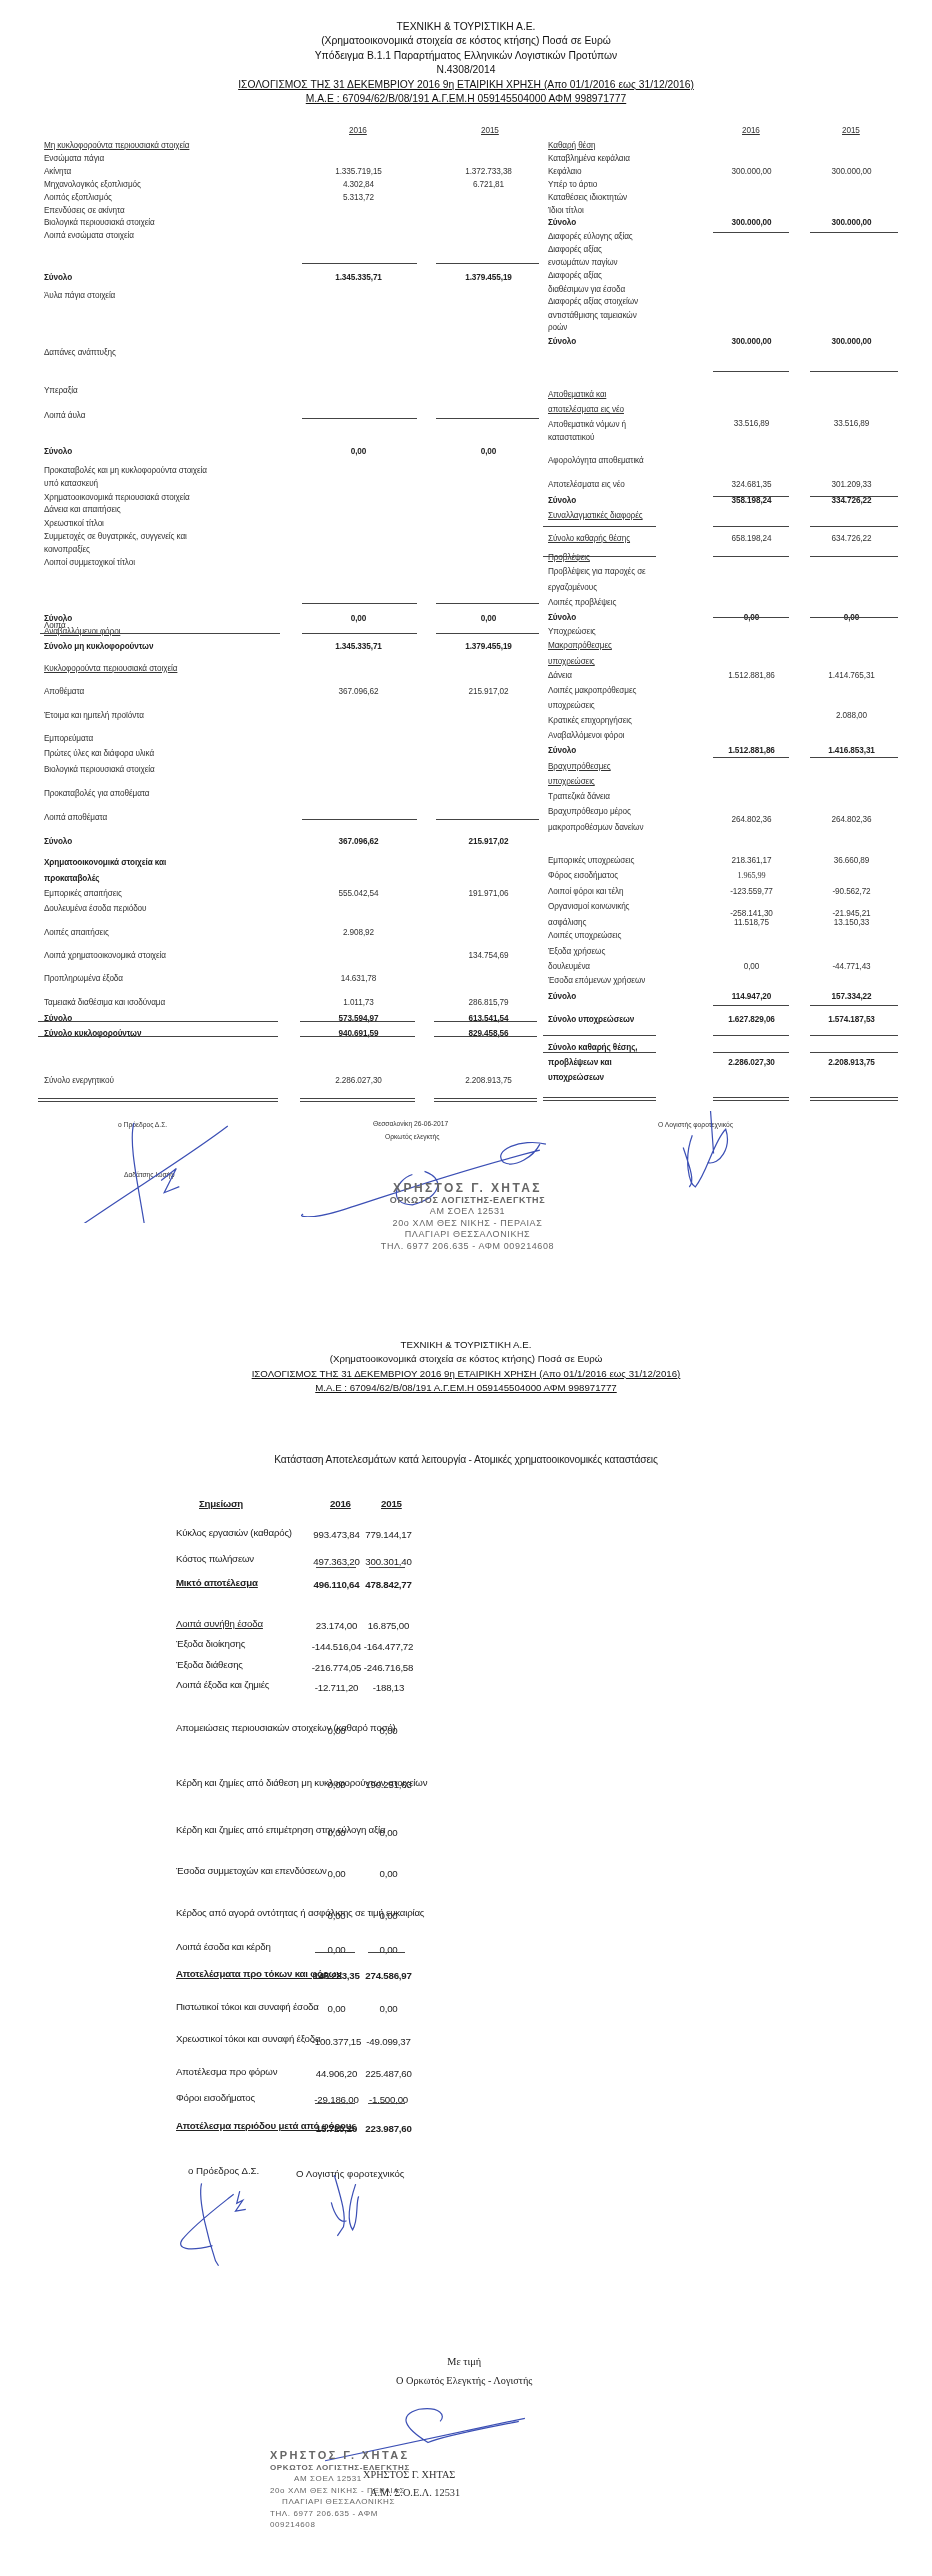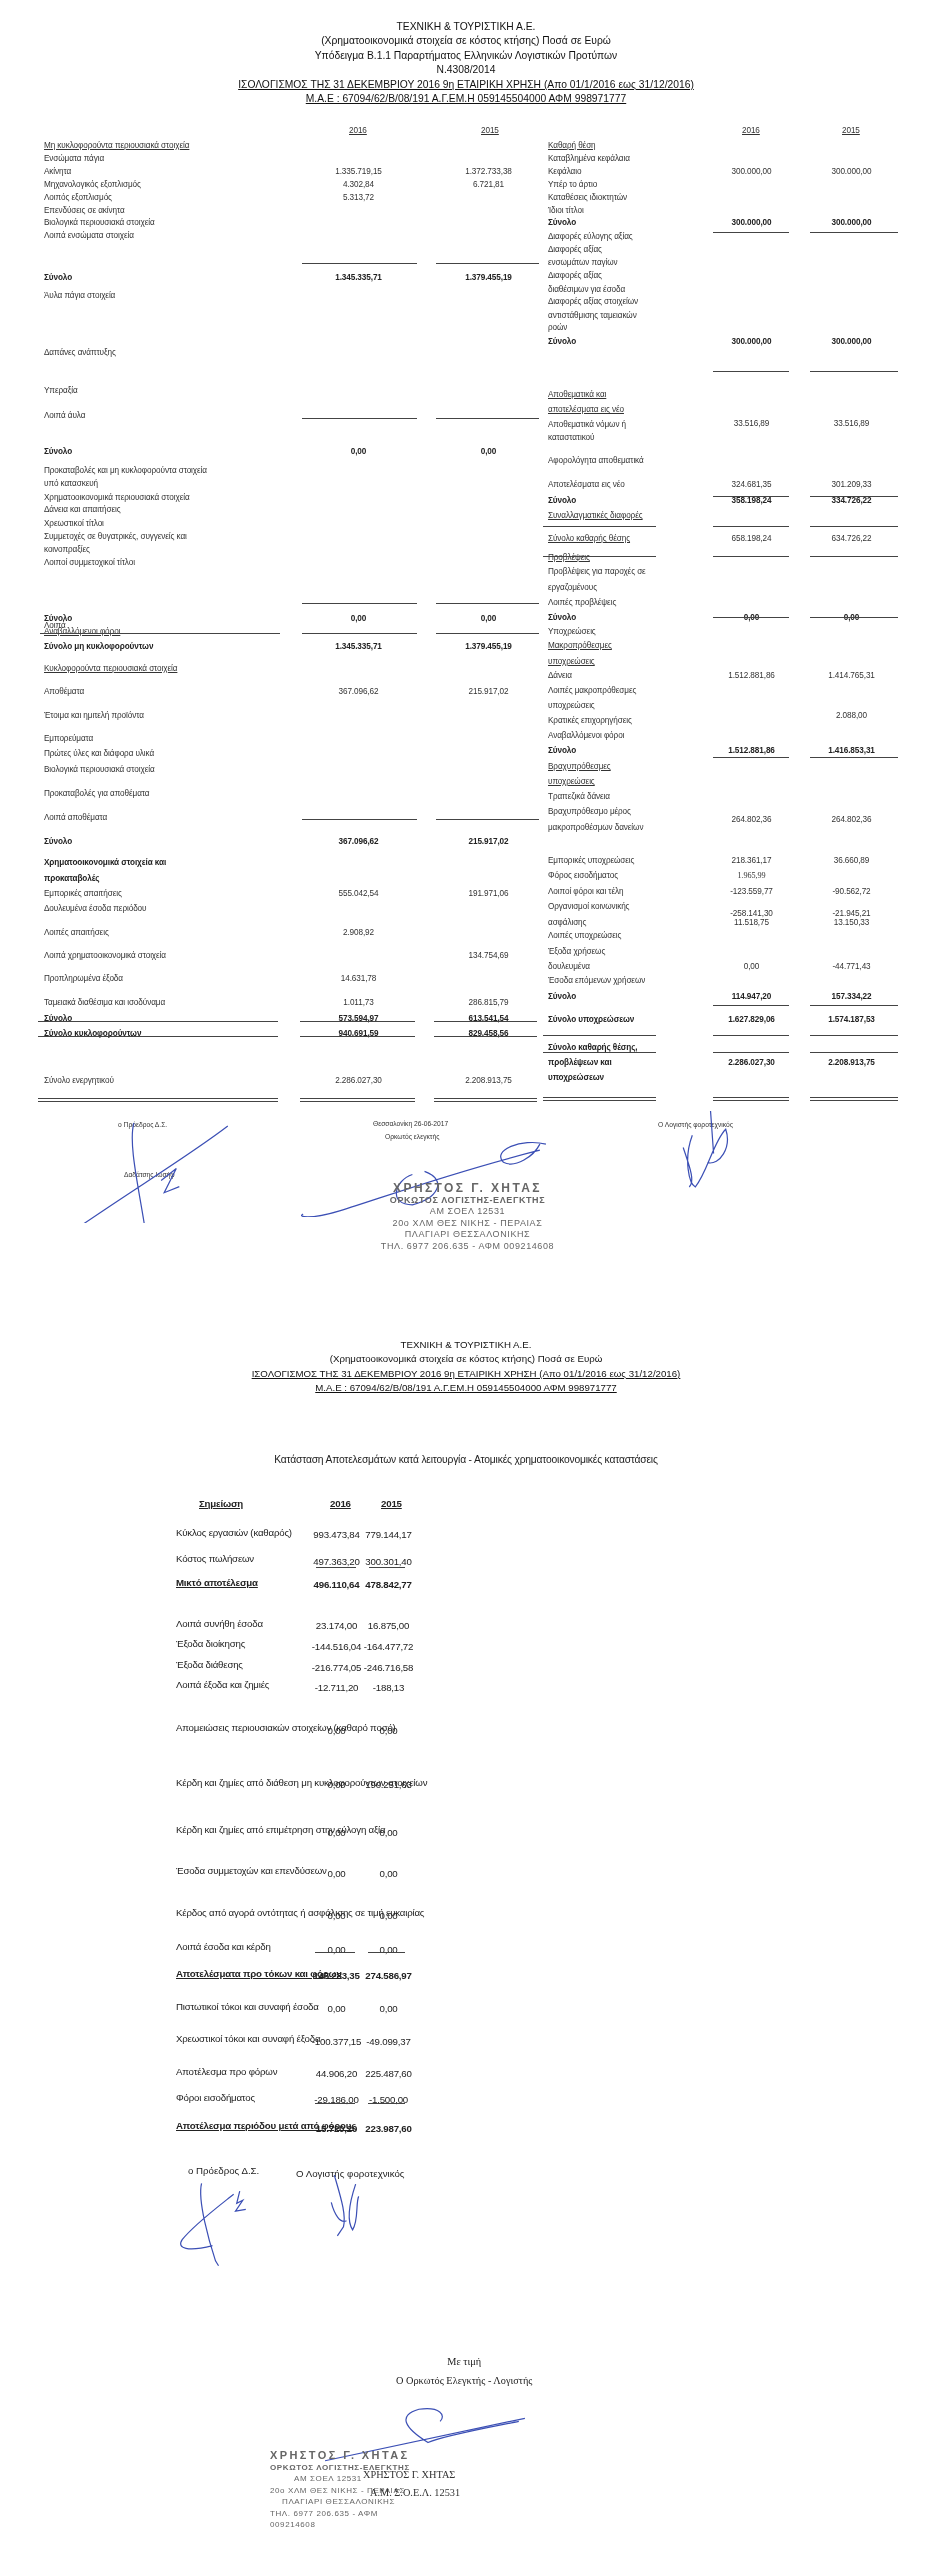--- a/index.html
+++ b/index.html
@@ -439,21 +439,21 @@
   <div id="income" class="p2">
       <div class="lbl abs" style="left: 176px; top: 1527px;">Κύκλος εργασιών (καθαρός)</div>
       <div class="num" style="left: 294px; top: 1529px;">993.473,84</div>
       <div class="num" style="left: 346px; top: 1529px;">779.144,17</div>
       <div class="lbl abs" style="left: 176px; top: 1553px; text-align: right;">Κόστος πωλήσεων</div>
       <div class="num" style="left: 294px; top: 1556px;">497.363,20</div>
       <div class="num" style="left: 346px; top: 1556px;">300.301,40</div>
       <div class="lbl abs bold ul" style="left: 176px; top: 1577px;">Μικτό αποτέλεσμα</div>
       <div class="num bold" style="left: 294px; top: 1579px;">496.110,64</div>
       <div class="num bold" style="left: 346px; top: 1579px;">478.842,77</div>
-      <div class="lbl abs" style="left: 176px; top: 1618px;">Λοιπά συνήθη έσοδα</div>
+      <div class="lbl abs" style="left: 176px; top: 1618px; text-decoration: underline;">Λοιπά συνήθη έσοδα</div>
       <div class="num" style="left: 294px; top: 1620px;">23.174,00</div>
       <div class="num" style="left: 346px; top: 1620px;">16.875,00</div>
       <div class="lbl abs" style="left: 176px; top: 1638px;">Έξοδα διοίκησης</div>
       <div class="num" style="left: 294px; top: 1641px;">-144.516,04</div>
       <div class="num" style="left: 346px; top: 1641px;">-164.477,72</div>
       <div class="lbl abs" style="left: 176px; top: 1659px;">Έξοδα διάθεσης</div>
       <div class="num" style="left: 294px; top: 1662px;">-216.774,05</div>
       <div class="num" style="left: 346px; top: 1662px;">-246.716,58</div>
       <div class="lbl abs" style="left: 176px; top: 1679px;">Λοιπά έξοδα και ζημιές</div>
       <div class="num" style="left: 294px; top: 1682px;">-12.711,20</div>

